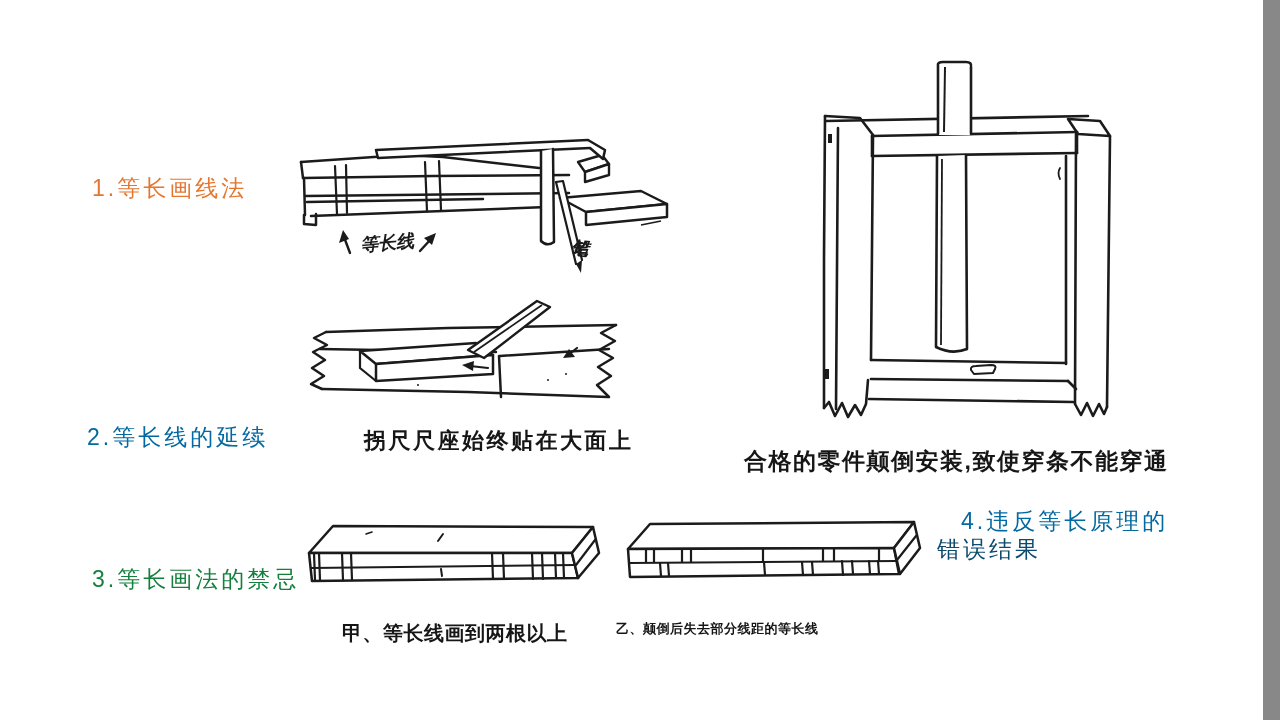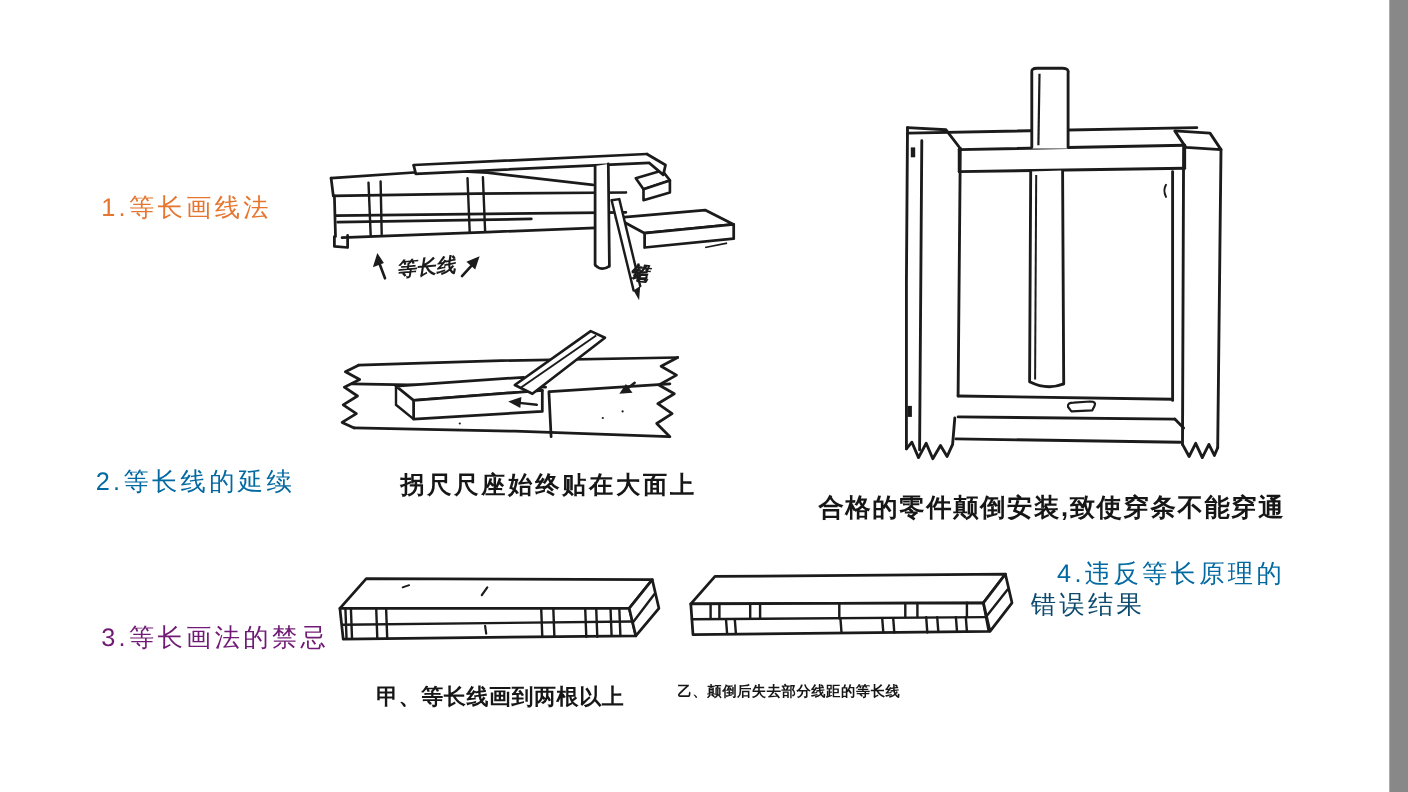--- a/index.html
+++ b/index.html
@@ -22,21 +22,21 @@
   .fig{position:absolute;}
   svg path, svg rect{vector-effect:none;}
 </style>
 </head>
 <body>
 
 <div id="slide">
 
   <div class="orange-label" style="left: 92px; top: 174px; color: rgb(229, 118, 47);">1.等长画线法</div>
   <div class="orange-label" style="left: 87px; top: 385px; color: #0369a1; margin-top: 38px;">2.等长线的延续</div>
-  <div class="orange-label" style="left: 92px; top: 565px; color: #701a75;">3.等长画法的禁忌</div>
+  <div class="orange-label" style="left: 92px; top: 565px; color: #15803d;">3.等长画法的禁忌</div>
   <div class="orange-label" style="left: 937px; top: 507px; color: #0369a1; margin-left: 24px;">4.违反等长原理的</div>
   <div class="orange-label" style="left: 937px; top: 535px; color: #0c4a6e;">错误结果</div>
 
   <svg class="fig" style="left:283px;top:125px;" width="400" height="165" viewBox="0 0 400 165">
     <g fill="none" stroke="#1b1b1b" stroke-width="2.5" stroke-linecap="round" stroke-linejoin="round">
 
       <path d="M18,37 L120,30 L160,32 L256,43"></path>
       <path d="M20,53 L150,51 L286,50"></path>
       <path d="M18,37 L20,53"></path>
       <path d="M22,71 L286,68"></path>

